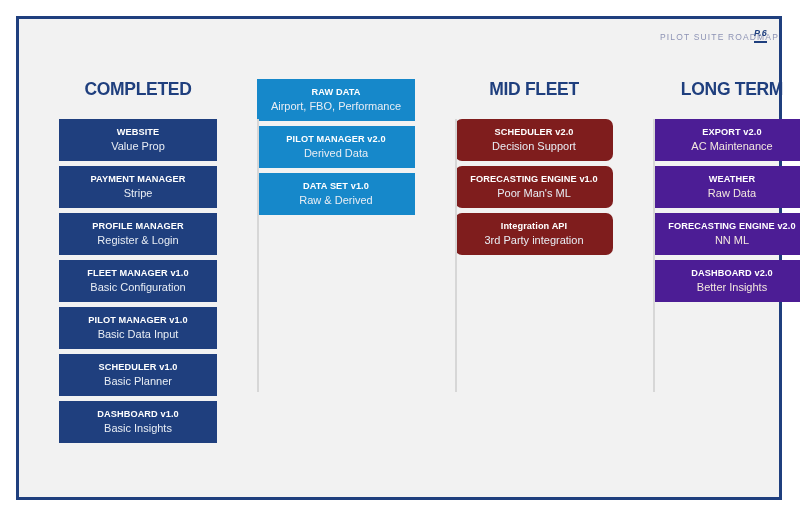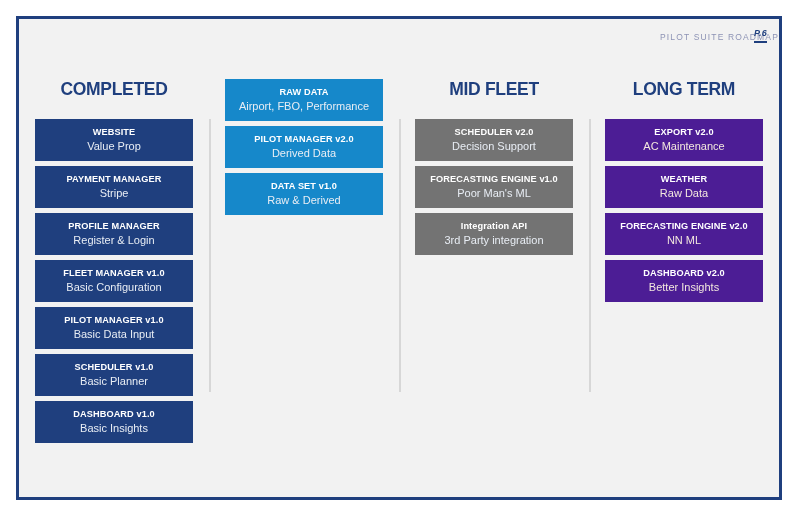--- a/index.html
+++ b/index.html
@@ -72,20 +72,21 @@
     width: 100%;
     display: flex;
     align-items: flex-start;
   }
   .column {
     position: relative;
     flex: 1 1 0;
     display: flex;
     flex-direction: column;
     align-items: center;
+    margin-left: 40px;
   }
   .column-divider {
     position: absolute;
     left: 0;
     top: 40px;
     width: 1.5px;
     height: 273px;
     background: #D7D7D7;
   }
   .column-title {
@@ -125,21 +126,21 @@
     font-size: 11px;
     font-weight: 400;
     line-height: 1.3;
     color: #E8EDF4;
     text-align: center;
   }
 
   
   .col-completed .card { background: #1F3F7E; }
   .col-current   .card { background: #1688CA; }
-  .col-midterm   .card { background: #737373; }
+  .col-midterm   .card { background: #7f1d1d; border-radius: 7px; }
   .col-longterm  .card { background: #4c1d95; }
   .col-longterm  .card-subtitle { color: #F3E7DE; }
 </style>
 </head>
 <body>
 
 <div class="slide-frame">
 
   <div class="slide-header">
     <div class="deck-title">PILOT SUITE ROADMAP</div>

